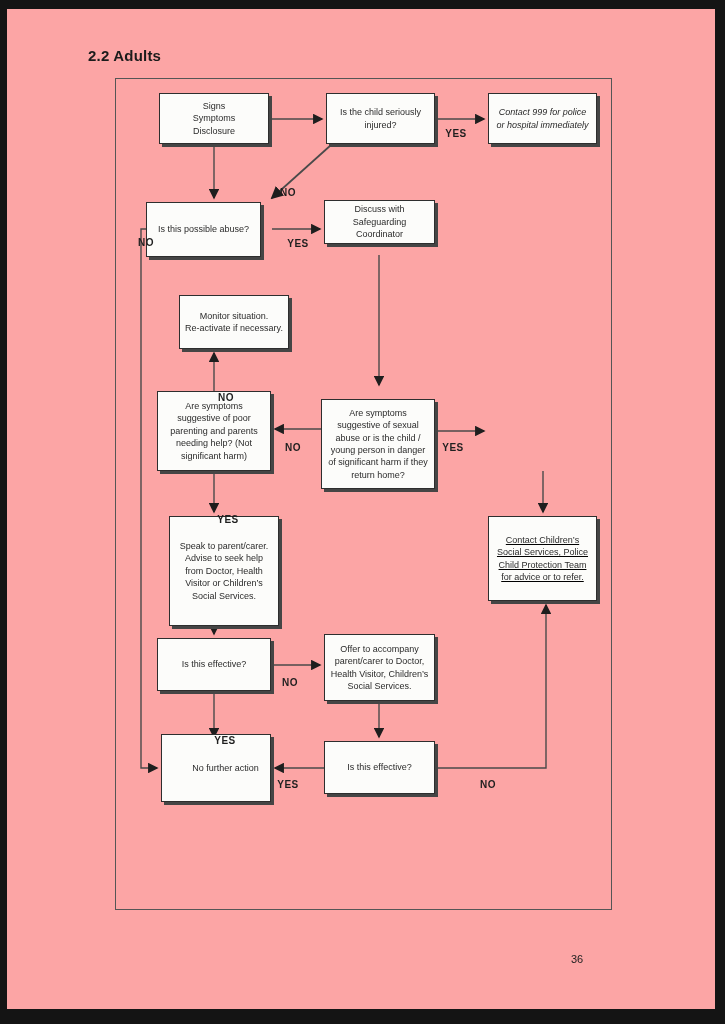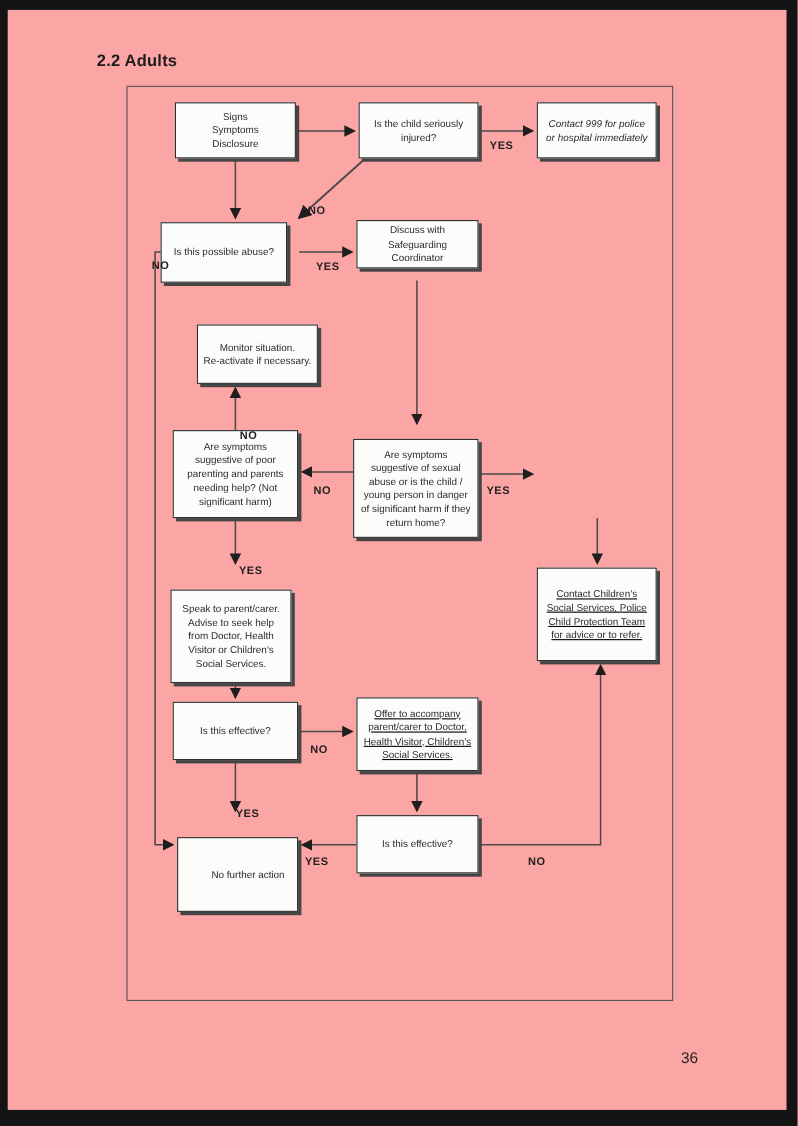--- a/index.html
+++ b/index.html
@@ -33,38 +33,38 @@
   }
   .node span{
     font-size:9px;line-height:1.38;color:#2b2b2b;
     text-align:center;white-space:pre-line;
   }
   .edge-label{
     position:absolute;transform:translate(-50%,-50%);
     font-size:10px;font-weight:bold;color:#1f1f1f;letter-spacing:.5px;margin-top:28px;
   }
   .page-number{
-    position:absolute;left:612px;top:944px;
-    font-size:14px;color:#222;
+    position:absolute;left:564px;top:944px;
+    font-size:11px;color:#222;
   }
   
   #n-signs{left:43px;top:14px;width:110px;height:51px;}
   #n-injured{left:210px;top:14px;width:109px;height:51px;}
   #n-999{left:372px;top:14px;width:109px;height:51px;font-style:italic;}
   #n-abuse{left:30px;top:123px;width:115px;height:55px;}
   #n-discuss{left:208px;top:121px;width:111px;height:44px;}
   #n-monitor{left:43px;top:216px;width:110px;height:54px;margin-left:20px;}
   #n-poor{left:41px;top:312px;width:114px;height:80px;}
   #n-sexual{left:205px;top:310px;width:114px;height:90px;margin-top:10px;}
   #n-dontspeak{left:372px;top:314px;width:109px;height:78px;}
   #n-contactcss{left:372px;top:437px;width:109px;height:85px;text-decoration:underline;}
-  #n-speak{left:39px;top:437px;width:110px;height:85px;margin-top:20px;}
+  #n-speak{left:53px;top:437px;width:110px;height:110px;}
   #n-effective1{left:41px;top:559px;width:114px;height:53px;}
-  #n-offer{left:208px;top:555px;width:111px;height:67px;text-decoration:underline;}
-  #n-nofurther{left:45px;top:682px;width:110px;height:68px;padding-left:24px;}
+  #n-offer{left:208px;top:555px;width:111px;height:67px;}
+  #n-nofurther{left:45px;top:655px;width:110px;height:68px;padding-left:24px;}
   #n-effective2{left:208px;top:662px;width:111px;height:53px;}
   
   #l-yes-999{left:340px;top:26px;}
   #l-no-diag{left:172px;top:85px;}
   #l-no-left{left:30px;top:135px;}
   #l-yes-discuss{left:182px;top:136px;}
   #l-no-monitor{left:110px;top:290px;}
   #l-no-poor{left:177px;top:340px;}
   #l-yes-dont{left:337px;top:340px;}
   #l-yes-speak{left:112px;top:412px;}

